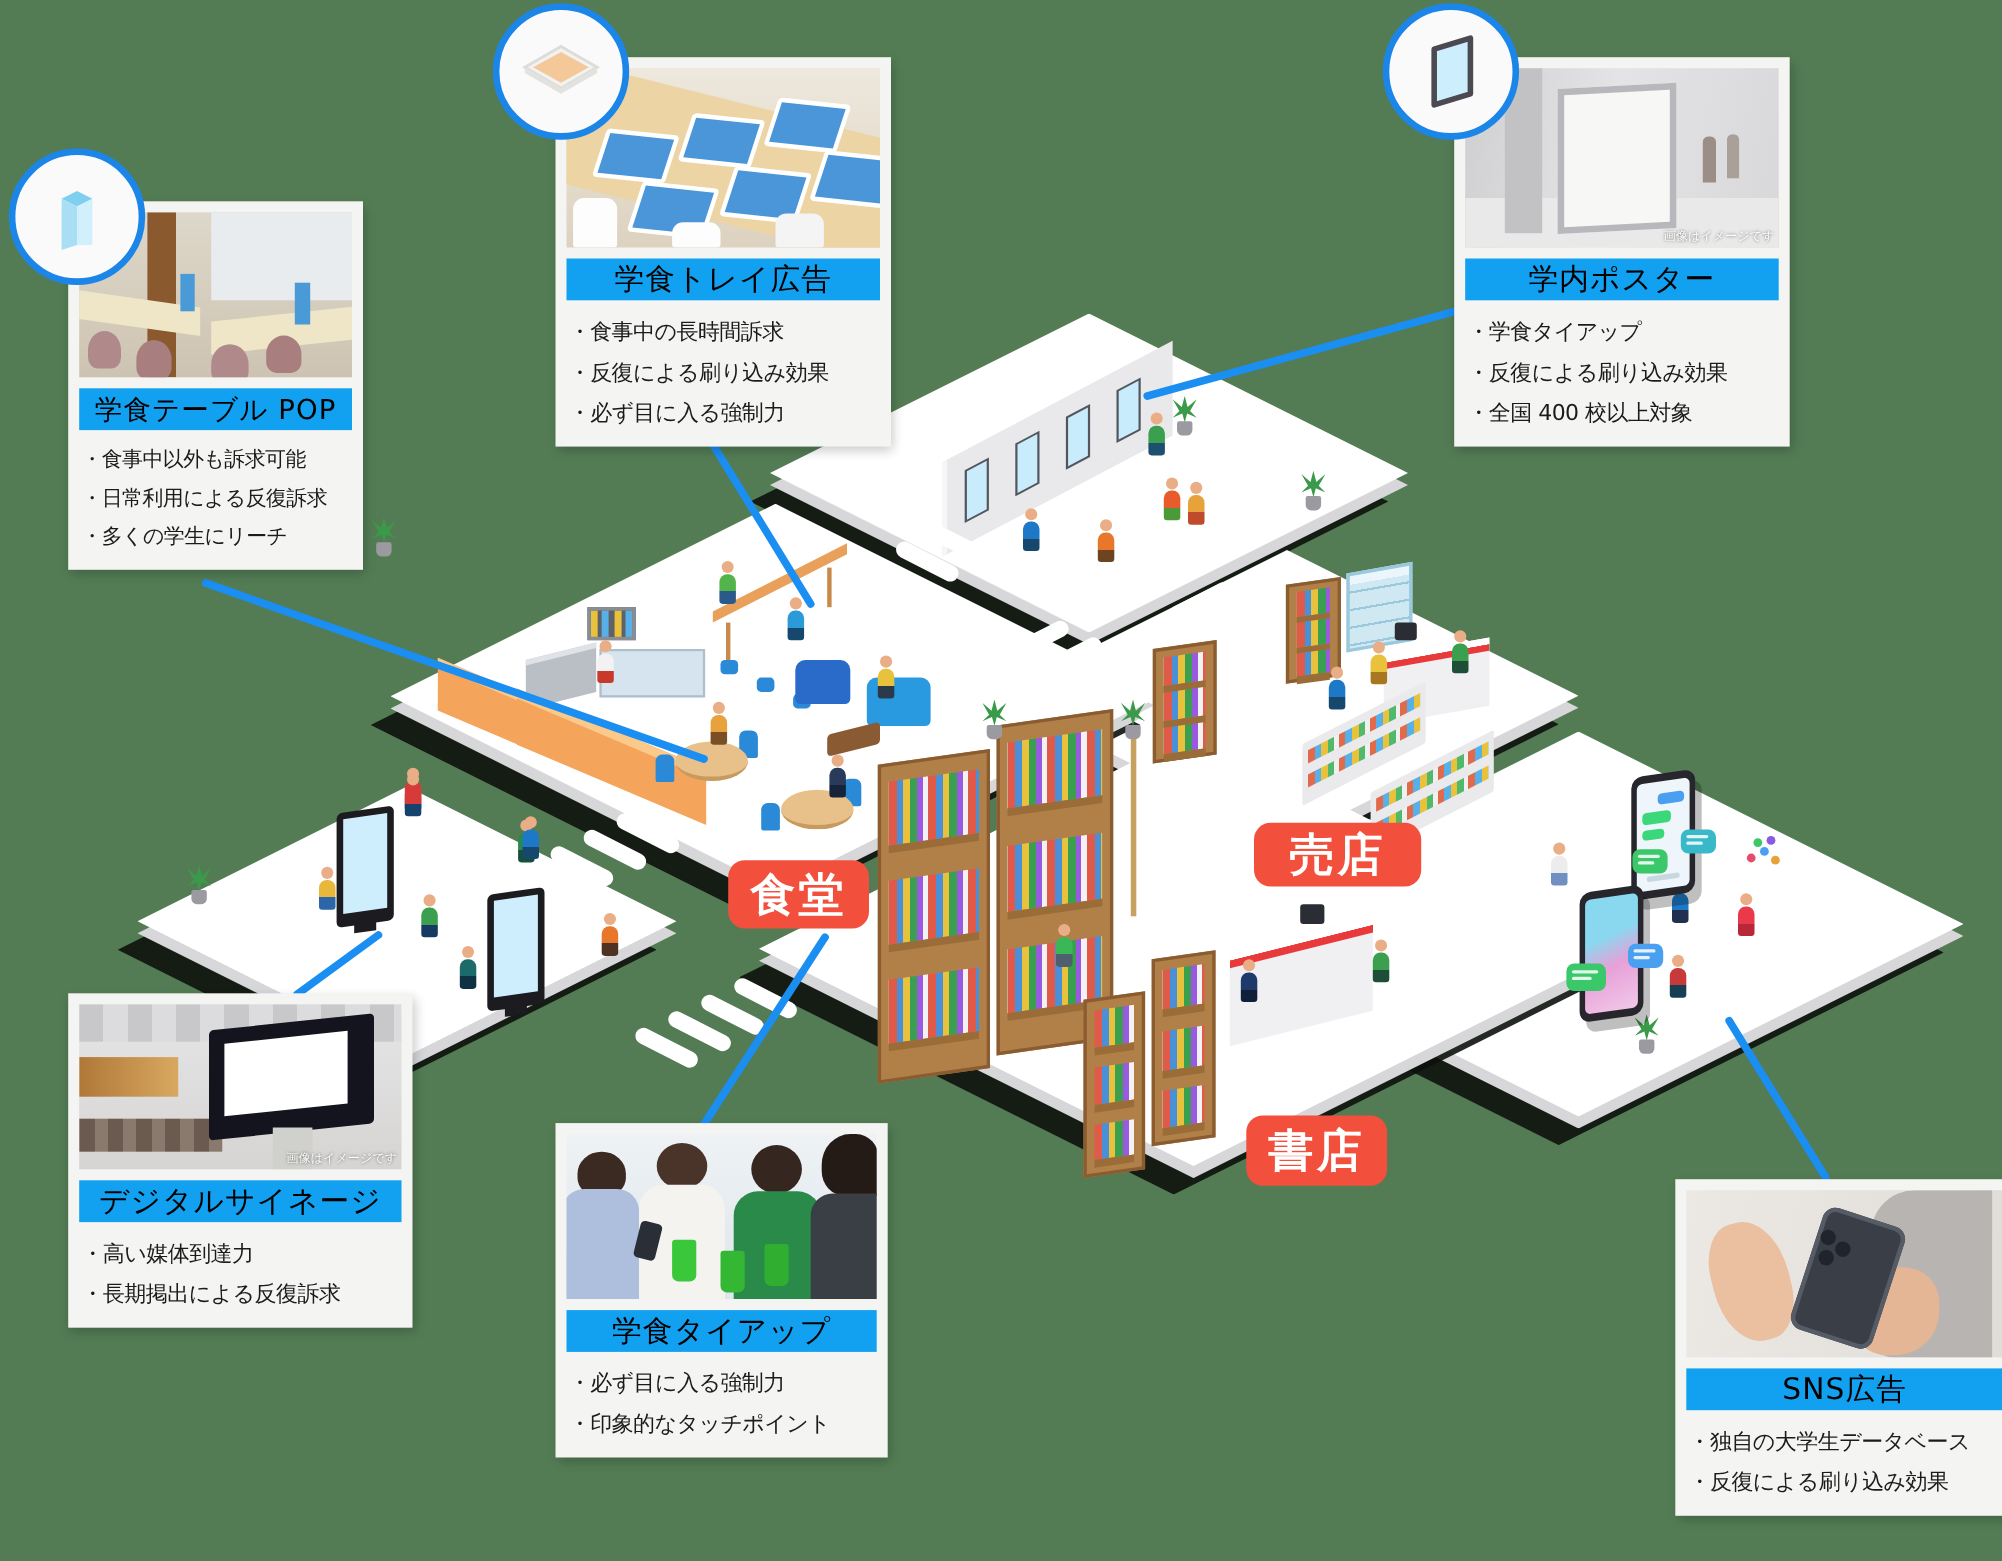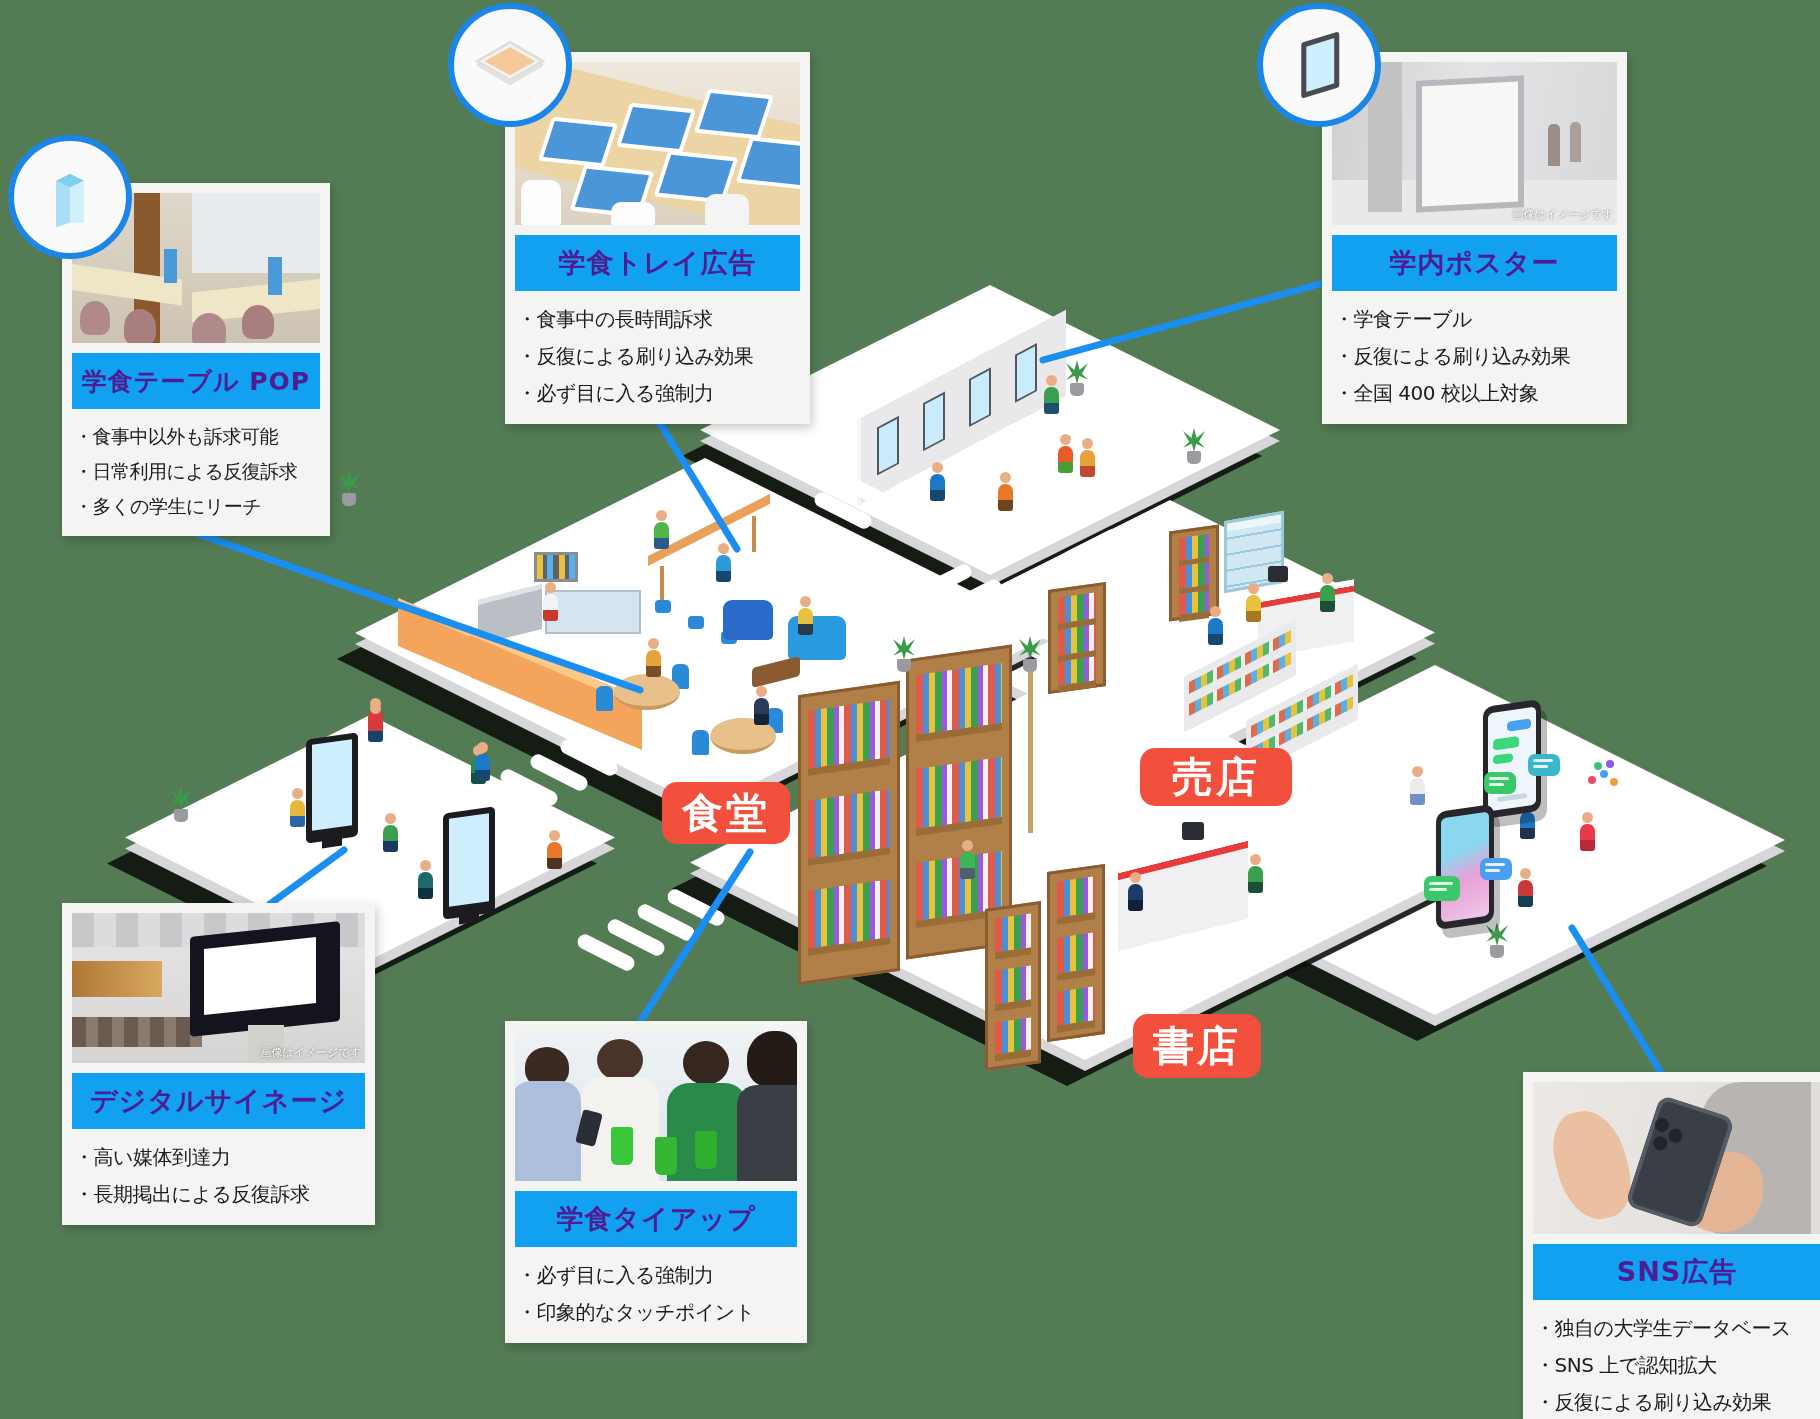--- a/index.html
+++ b/index.html
@@ -13,22 +13,22 @@
   .plat i{position:absolute;left:0;top:0;width:100%;height:100%;
     clip-path:polygon(50% 0,100% 50%,50% 100%,0 50%)}
   .plat .sh{background:#0d120d;opacity:.9;transform:translate(-18px,26px)}
   .plat .sd{background:#d7d7da;transform:translateY(11px)}
   .plat .tp{background:#ffffff}
 
   
   .card{position:absolute;background:var(--card,#f4f4f2);padding:10px;z-index:20;
     box-shadow:2px 4px 10px rgba(0,0,0,.22)}
   .photo{position:relative;overflow:hidden}
-  .tbar{margin-top:10px;height:56px;background:var(--blue,#12a0f0);color:#4c1d95;
-    font-weight:700;font-size:27px;display:flex;align-items:center;justify-content:center;
+  .tbar{margin-top:10px;height:38px;background:var(--blue,#12a0f0);color:#000000;
+    font-weight:400;font-size:27px;display:flex;align-items:center;justify-content:center;
     letter-spacing:1px;white-space:nowrap}
   .blts{list-style:none;margin:10px 0 2px;padding:0 0 0 2px;font-size:20px;font-weight:400;
     color:var(--ink,#1b1b1b);line-height:1.85;letter-spacing:-.5px;white-space:nowrap}
   .sm .blts{font-size:19px}
   .sm .tbar{font-size:25px}
   .pcap{position:absolute;right:4px;bottom:3px;font-size:11px;color:#fff;opacity:.9;
     text-shadow:0 0 3px rgba(0,0,0,.7);letter-spacing:0}
 
   
   .icirc{position:absolute;width:124px;height:124px;border-radius:50%;background:#fafafa;
@@ -449,21 +449,21 @@
     <div class="photo" style="height:163px;background:linear-gradient(100deg,#cfcfd1,#e4e4e6 45%,#d8d8da)">
       <i class="abs" style="left:0;top:118px;width:100%;height:45px;background:#e9e9ea"></i>
       <i class="abs" style="left:36px;top:0;width:34px;height:150px;background:#c2c2c4"></i>
       <i class="abs" style="left:84px;top:16px;width:96px;height:120px;background:#f7f7f5;border:6px solid #b8b8bc;transform:skewY(-3deg)"></i>
       <i class="abs" style="left:216px;top:62px;width:12px;height:42px;background:#9a8e86;border-radius:5px 5px 0 0"></i>
       <i class="abs" style="left:238px;top:60px;width:11px;height:40px;background:#aaa09a;border-radius:5px 5px 0 0"></i>
       <span class="pcap">画像はイメージです</span>
     </div>
     <div class="tbar">学内ポスター</div>
     <ul class="blts">
-      <li>・学食テーブル</li>
+      <li>・学食タイアップ</li>
       <li>・反復による刷り込み効果</li>
       <li>・全国 400 校以上対象</li>
     </ul>
   </div>
   <div class="icirc" style="left:1257px;top:3px">
     <svg width="76" height="76" viewBox="0 0 60 60">
       <polygon points="18,14 44,6 44,46 18,54" fill="#cdeefd" stroke="#4a4a50" stroke-width="4" stroke-linejoin="round"></polygon>
     </svg>
   </div>
 
@@ -508,18 +508,17 @@
     <div class="photo" style="height:152px;background:linear-gradient(100deg,#ece8e4,#e0dcd8)">
       <i class="abs" style="left:168px;top:0;width:110px;height:152px;background:#b8b4b2;border-radius:40px 0 0 20px"></i>
       <i class="abs" style="left:24px;top:28px;width:70px;height:110px;background:#eac0a0;border-radius:40% 50% 40% 50%;transform:rotate(-14deg)"></i>
       <i class="abs" style="left:150px;top:70px;width:80px;height:80px;background:#e4b696;border-radius:50% 40% 50% 40%"></i>
       <i class="abs" style="left:108px;top:22px;width:78px;height:116px;background:#3a3e46;border-radius:12px;transform:rotate(18deg);box-shadow:inset 0 0 0 4px #565c66"></i>
       <i class="abs" style="left:122px;top:36px;width:14px;height:14px;background:#20242c;border-radius:50%;transform:rotate(18deg);box-shadow:16px 6px 0 #20242c, 4px 18px 0 #20242c"></i>
     </div>
     <div class="tbar">SNS広告</div>
     <ul class="blts">
       <li>・独自の大学生データベース</li>
-      <li>・SNS 上で認知拡大</li>
       <li>・反復による刷り込み効果</li>
     </ul>
   </div>
 
 </div>
 
 </body></html>

